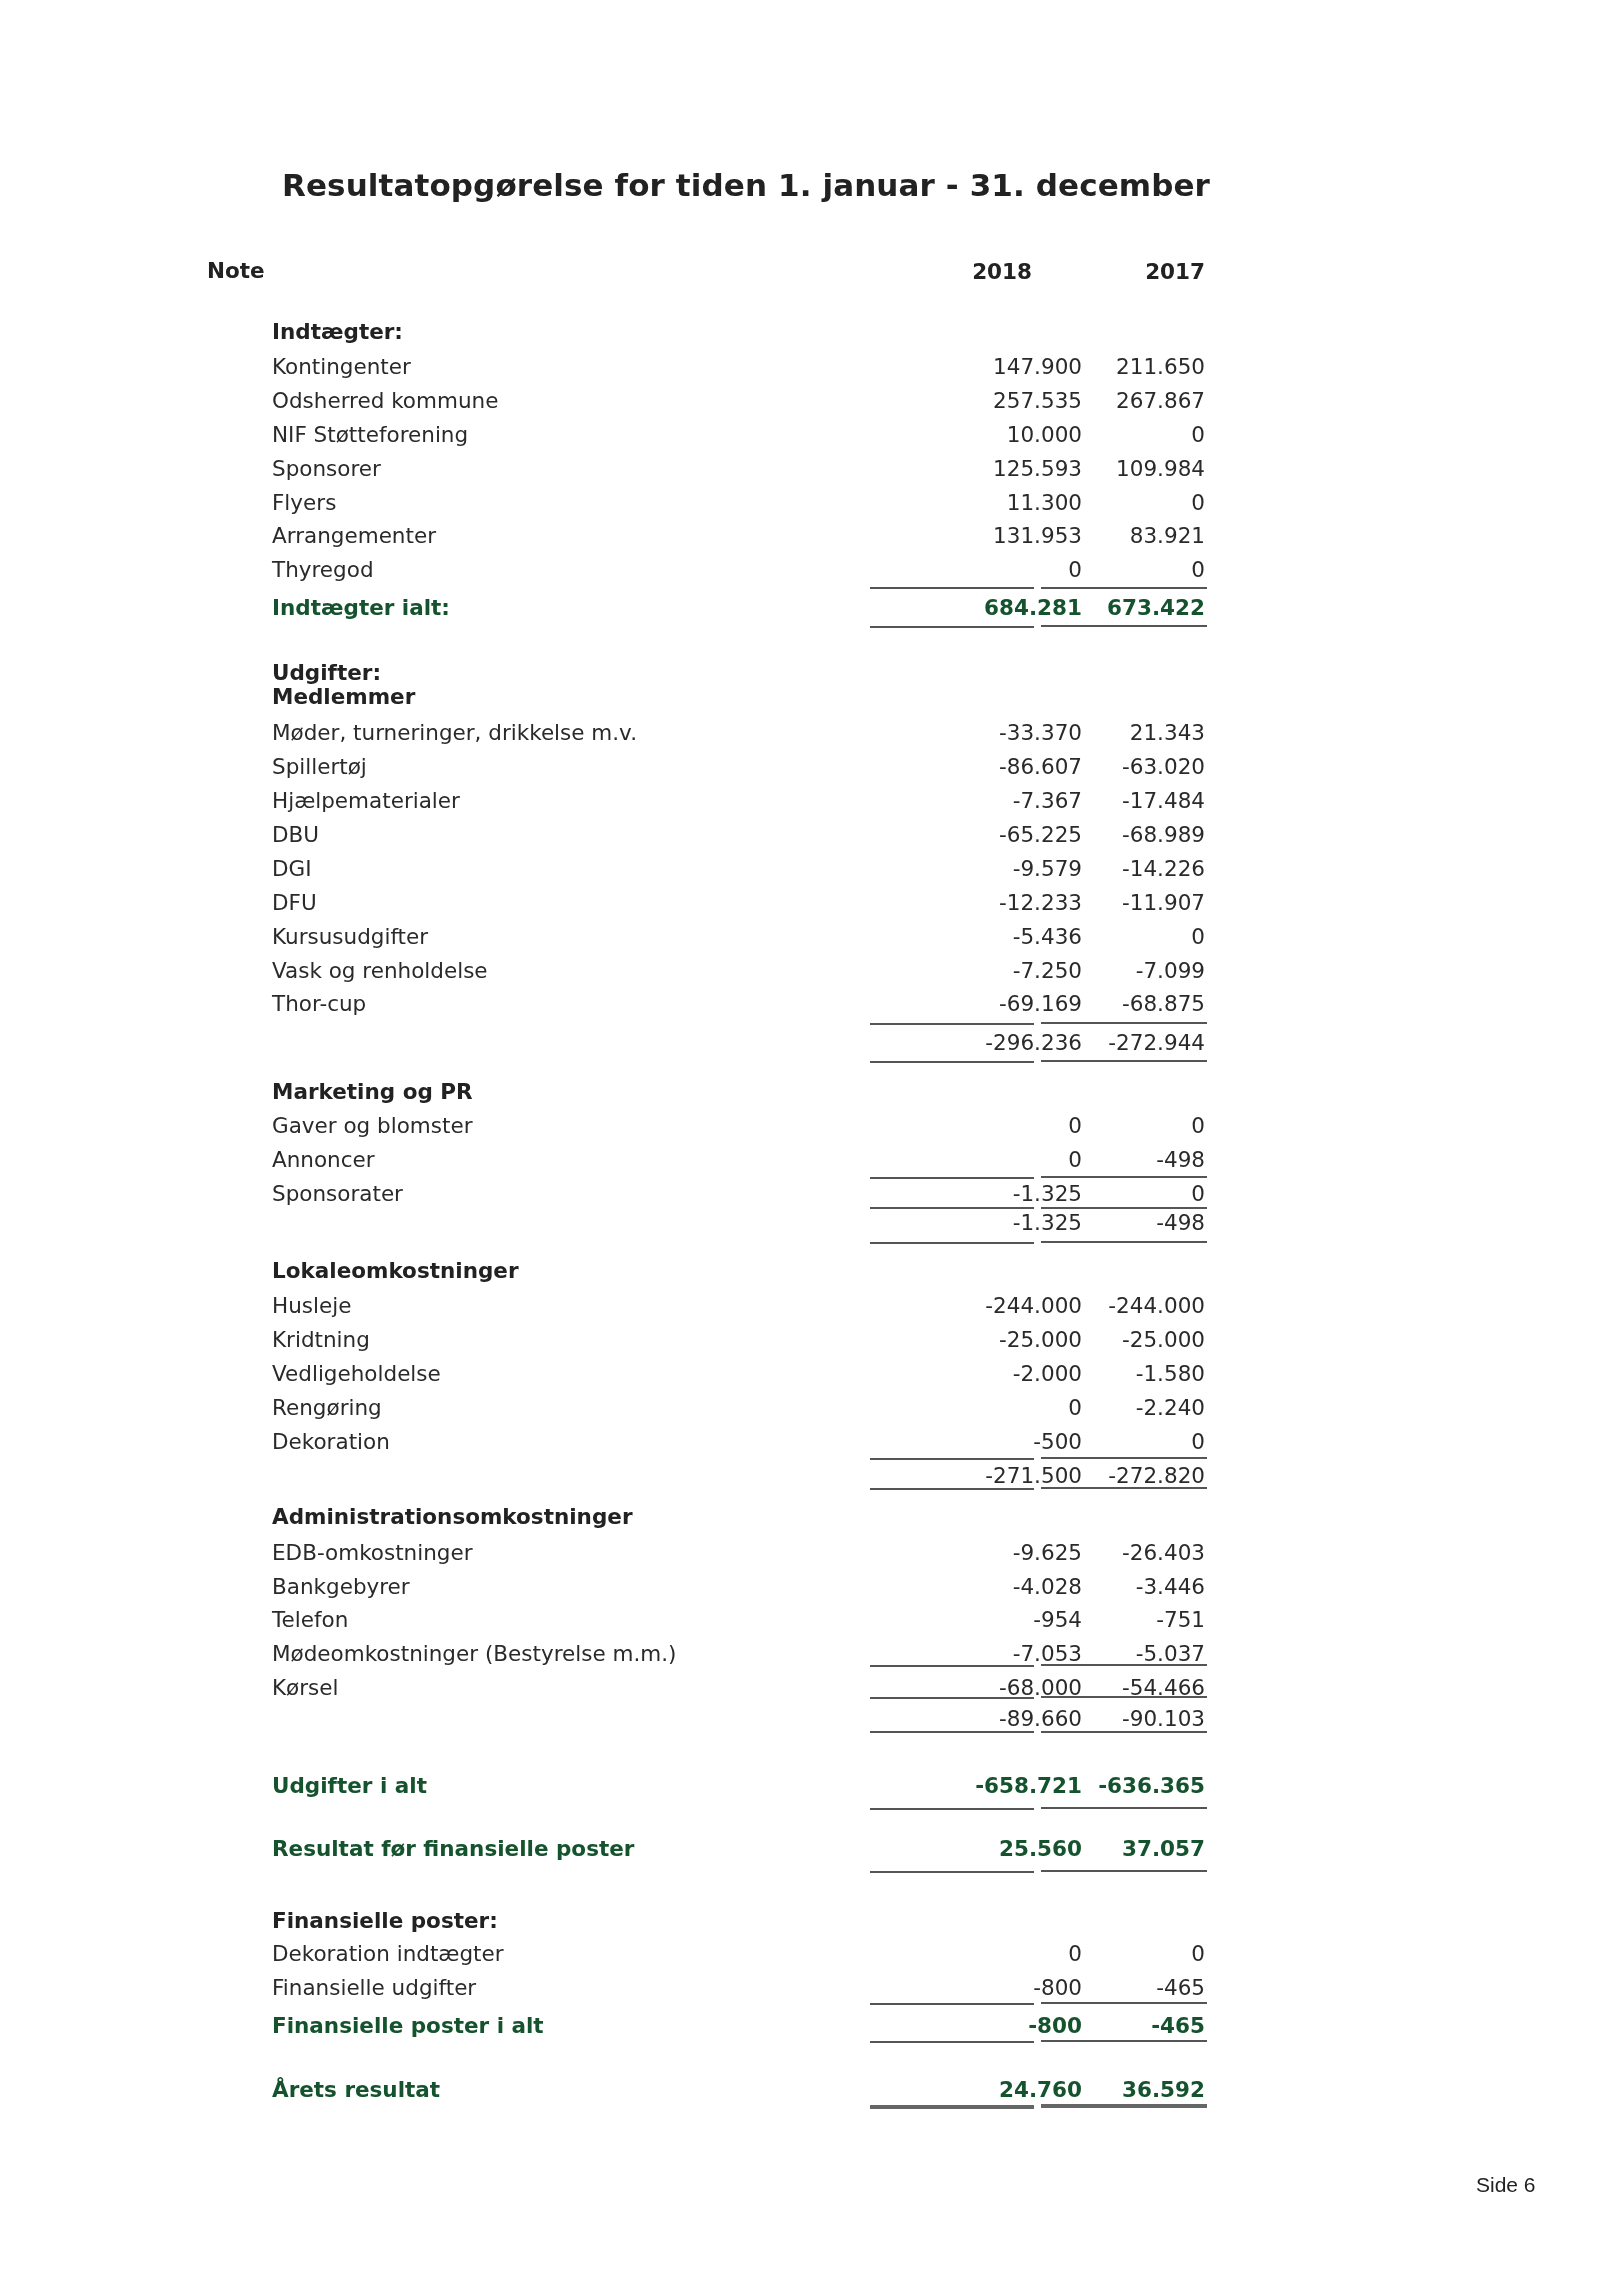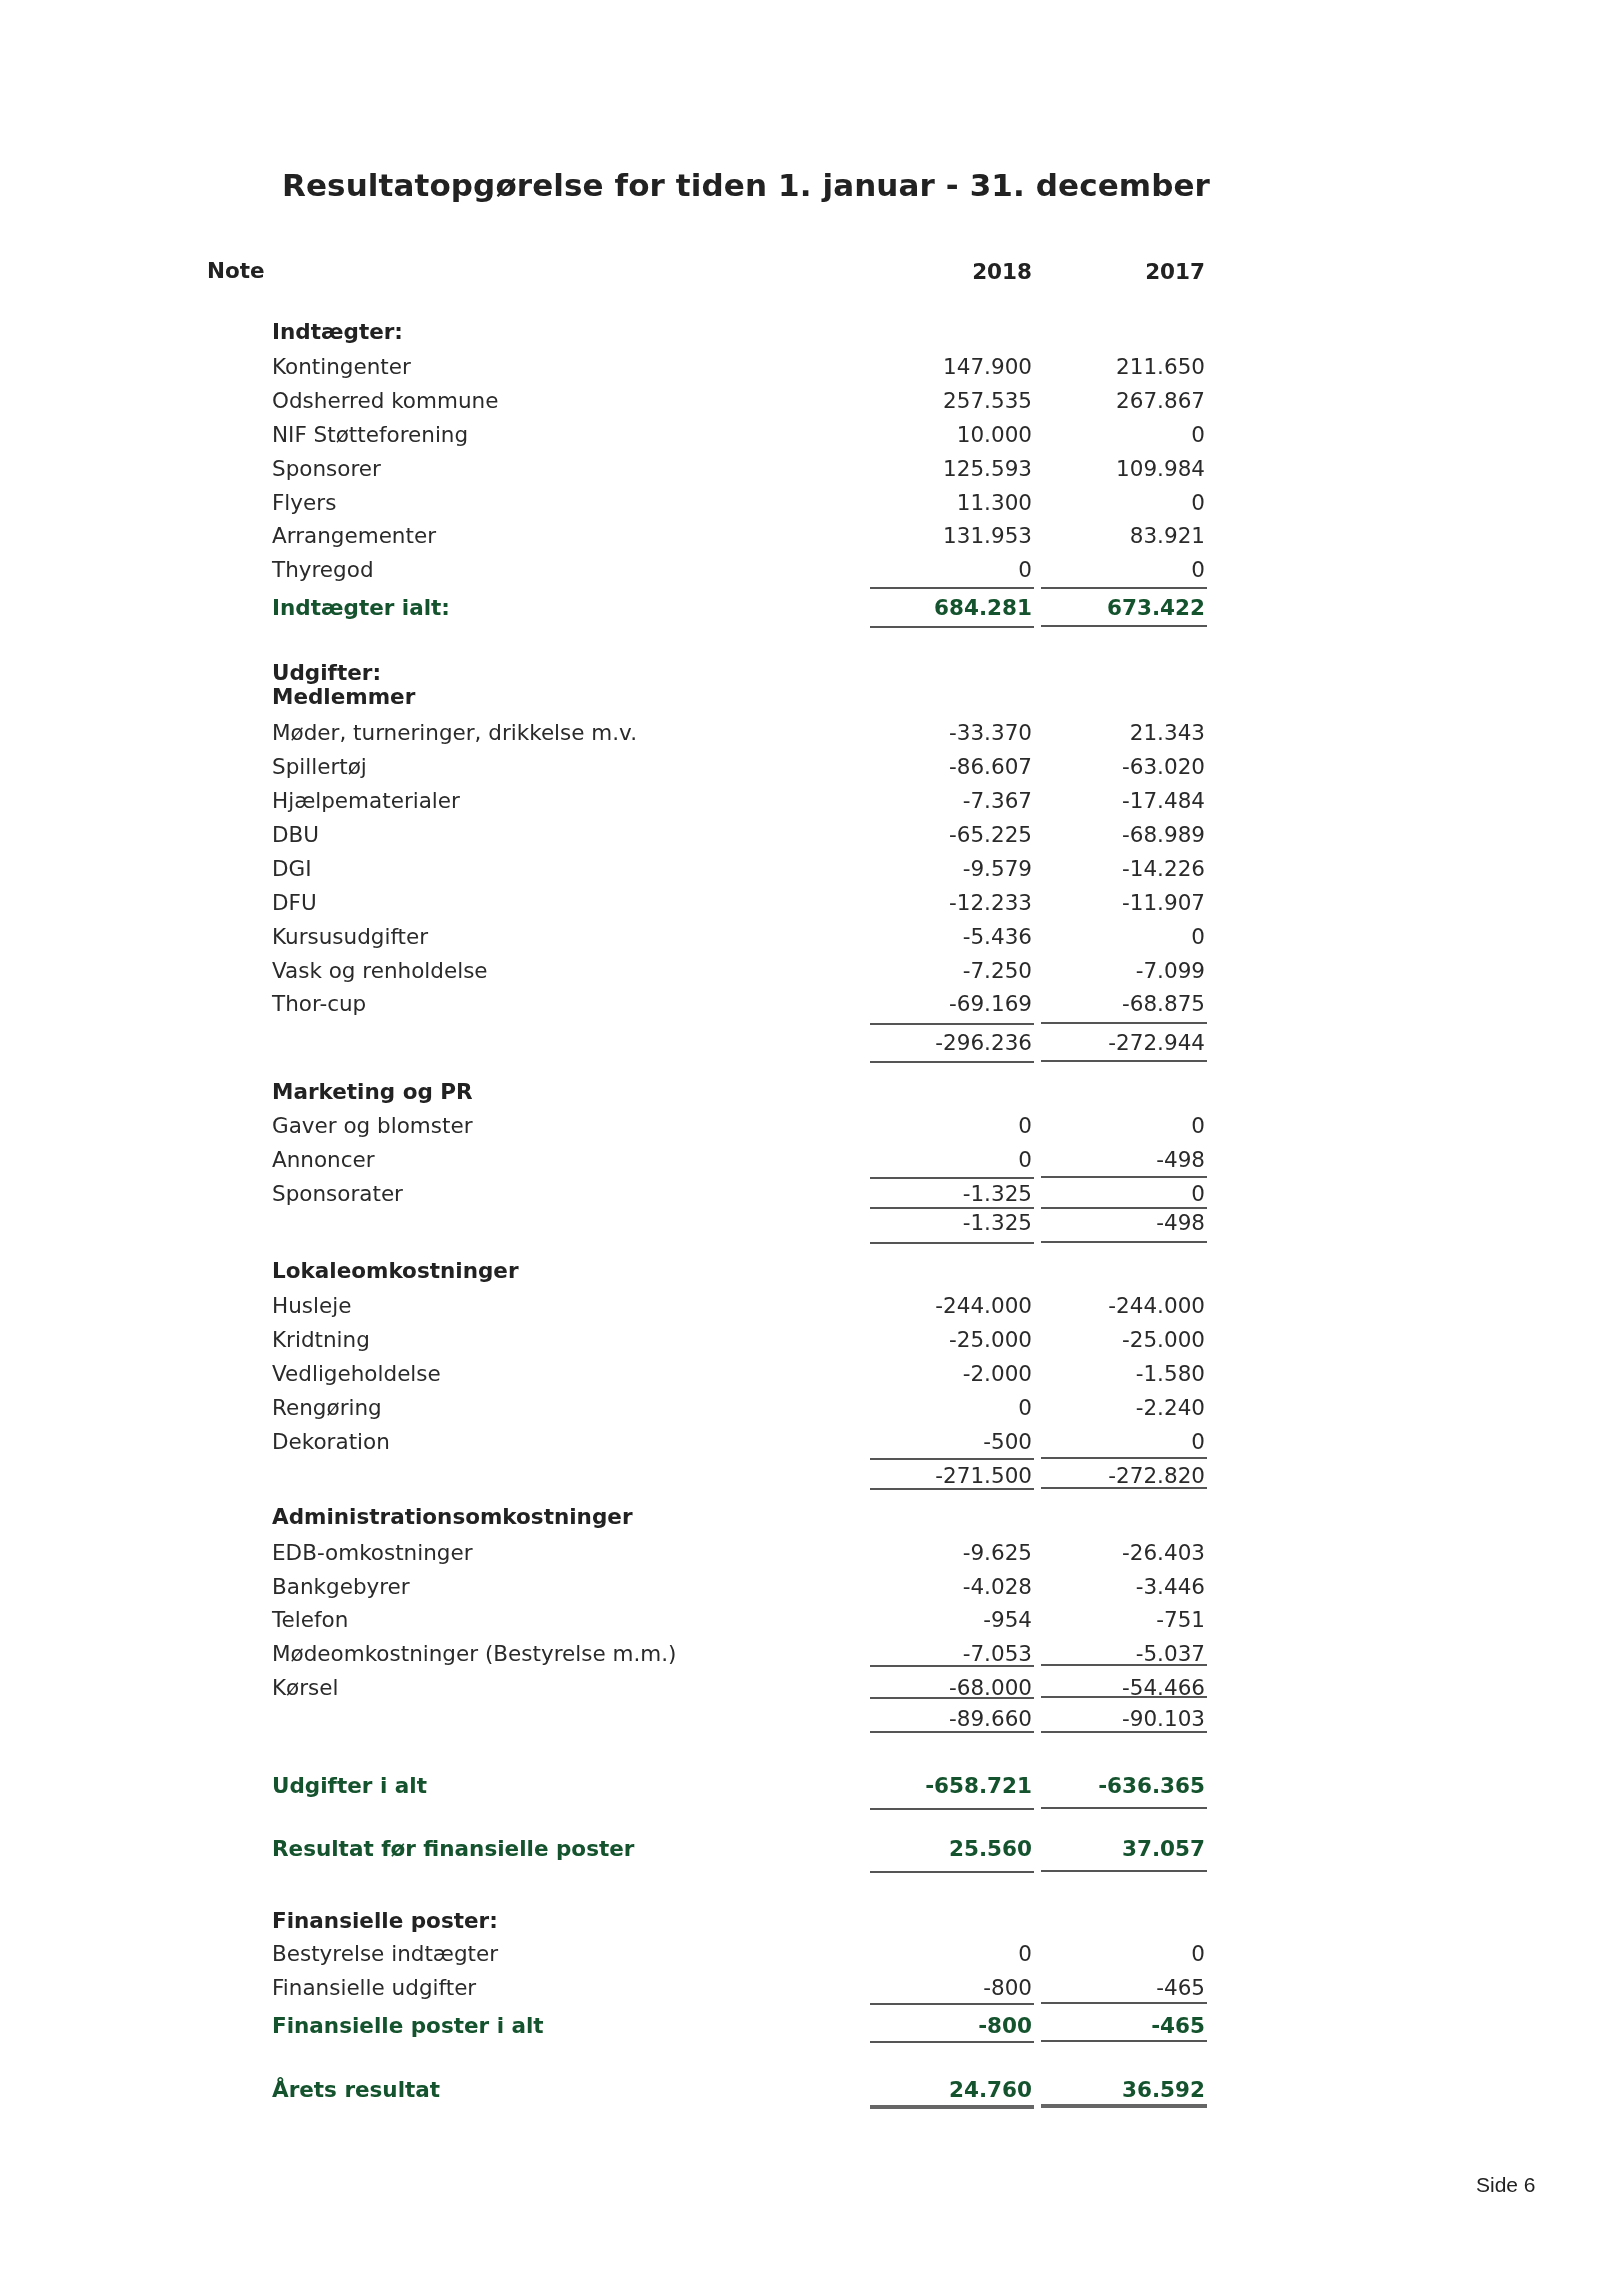--- a/index.html
+++ b/index.html
@@ -24,21 +24,21 @@
 
     .row {
       position: absolute; left: 0; width: 1616px; height: 34px;
     }
     .row .lbl {
       position: absolute; left: 272px; top: 0; font-size: 21.5px; white-space: nowrap; color: #2a2a2a;
     }
     .row .v1, .row .v2 {
       position: absolute; top: 0; width: 169px; text-align: right; font-size: 21.5px; white-space: nowrap;
     }
-    .row .v1 { left: 863px; }
+    .row .v1 { left: 913px; }
     .row .v2 { left: 1036px; }
     .row.bold .lbl, .row.bold .v1, .row.bold .v2 { font-weight: bold; color: #14532d; }
     .row.hdr .lbl { font-weight: bold; color: #222; }
 
     .rule {
       position: absolute; height: 2px; background: #555;
     }
     .rule.r1 { left: 870px; width: 164px; }
     .rule.r2 { left: 1041px; width: 166px; }
     .rule.thick { height: 3.9px; background: #666; }
@@ -284,21 +284,21 @@
     <span class="v1">25.560</span>
     <span class="v2">37.057</span>
   </div>
   <div class="rule r1" style="top:1871px;"></div>
   <div class="rule r2" style="top:1870px;"></div>
 
   <div class="row hdr" style="top:1908px;">
     <span class="lbl">Finansielle poster:</span>
   </div>
   <div class="row" style="top:1941px;">
-    <span class="lbl">Bestyrelse indtægter</span>
+    <span class="lbl">Dekoration indtægter</span>
     <span class="v1">0</span>
     <span class="v2">0</span>
   </div>
   <div class="row" style="top:1975px;">
     <span class="lbl">Finansielle udgifter</span>
     <span class="v1">-800</span>
     <span class="v2">-465</span>
   </div>
   <div class="rule r1" style="top:2003px;"></div>
   <div class="rule r2" style="top:2002px;"></div>

